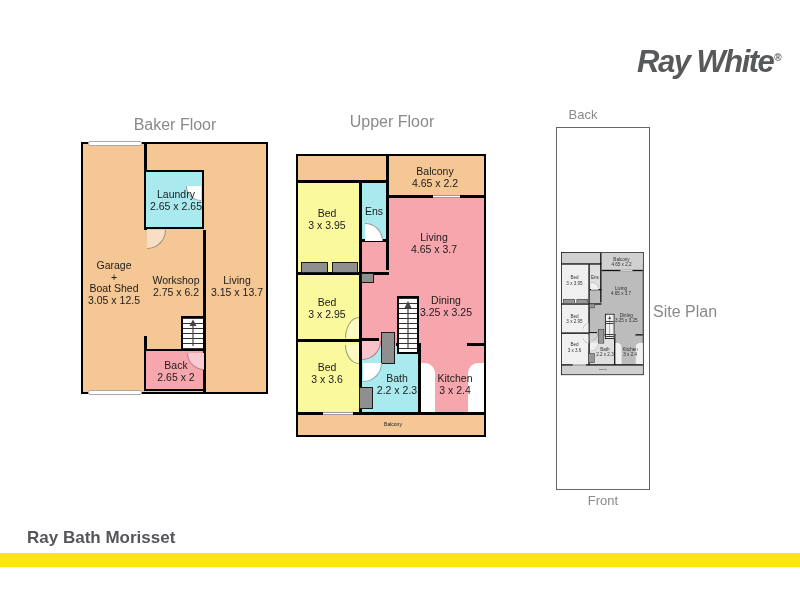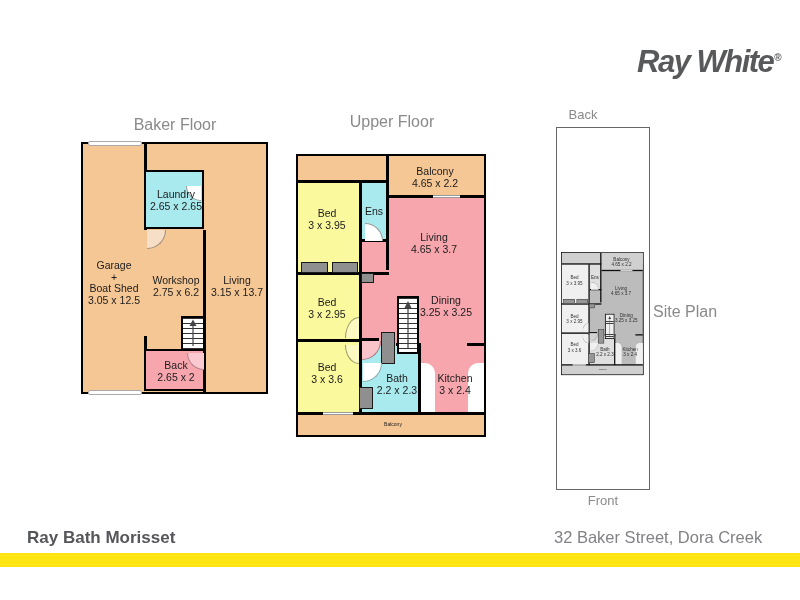--- a/index.html
+++ b/index.html
@@ -284,16 +284,15 @@
     </div>
     <div class="lbl tiny" style="left:95px;top:265px;">
       <span>Balcony</span>
     </div>
   </div>
     </div>
   <div class="floor-title" style="left:686px;top:303px;transform:none;left:653px;">Site Plan</div>
   <div class="small-title" style="left:556px;top:493px;width:94px;text-align:center;">Front</div>
 
   <div class="office">Ray Bath Morisset</div>
-  <div class="address">32 Baker Street, Dora Creek</div>
   <div class="yellow-bar"></div>
 
 </div>
 
 </body></html>

